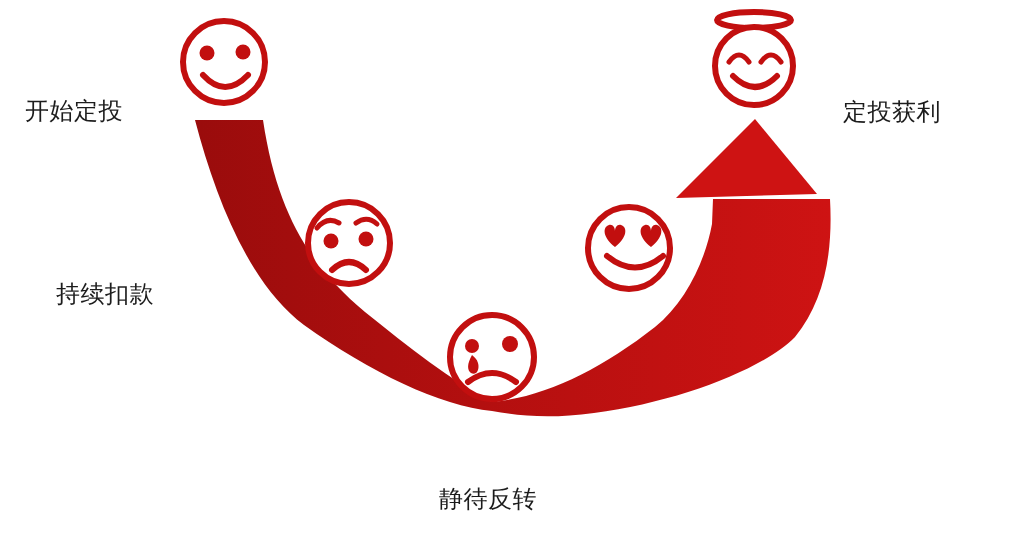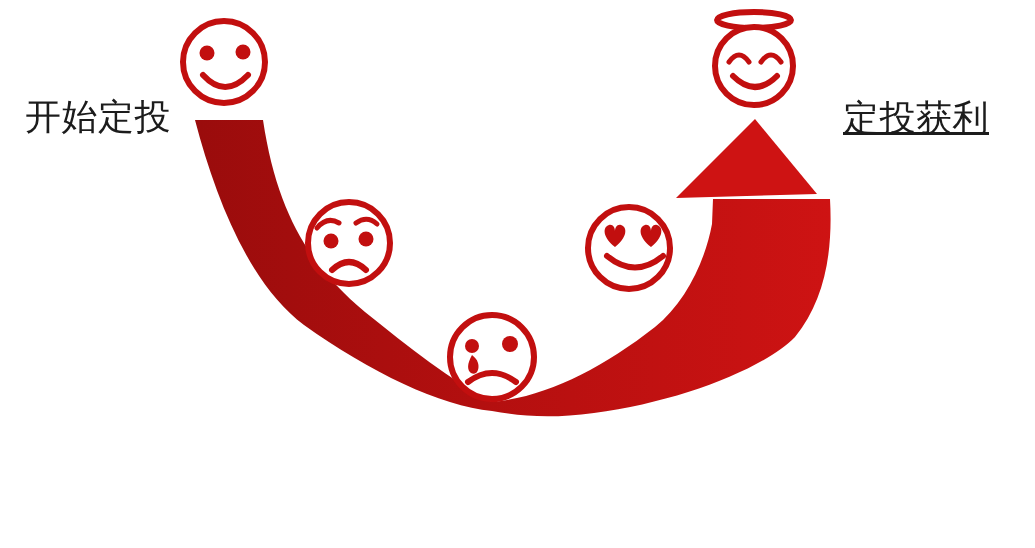--- a/index.html
+++ b/index.html
@@ -15,30 +15,30 @@
     overflow: hidden;
     font-family: "Liberation Serif", "DejaVu Serif", serif;
   }
   #curve-svg {
     position: absolute;
     left: 0;
     top: 0;
   }
   .stage-label {
     position: absolute;
-    font-size: 36px;
+    font-size: 24px;
     line-height: 1.05;
     color: var(--text-color, #1c1c1c);
     white-space: nowrap;
     letter-spacing: 0.5px;
   }
   .label-start  { left: 25px;  top: 99px;  }
   .label-left   { left: 56px;  top: 282px; }
   .label-right  { left: 808px; top: 277px; }
-  .label-end    { left: 843px; top: 100px; text-decoration: underline; }
+  .label-end    { left: 843px; top: 100px; }
   .label-bottom-1, .label-bottom-2 {
     left: 367px;
     width: 242px;
     text-align: center;
   }
   .label-bottom-1 { top: 428px; }
   .label-bottom-2 { top: 487px; }
 
   
   .face-stroke {
@@ -132,17 +132,19 @@
       <ellipse class="face-stroke" cx="754" cy="20" rx="37" ry="8"></ellipse>
       <circle class="face-head" cx="754" cy="66" r="39"></circle>
       <path class="face-thin" d="M 729,62 Q 739,48 749,62"></path>
       <path class="face-thin" d="M 761,62 Q 771,48 781,62"></path>
       <path class="face-stroke" d="M 733,76 Q 755,98 777,76"></path>
     </g>
   </svg>
 
   <div class="stage-label label-start">开始定投</div>
 
+  <div class="stage-label label-left">持续扣款</div>
 
+  <div class="stage-label label-bottom-2">静待反转</div>
 
 
   <div class="stage-label label-end">定投获利</div>
 </div>
 
 </body></html>

